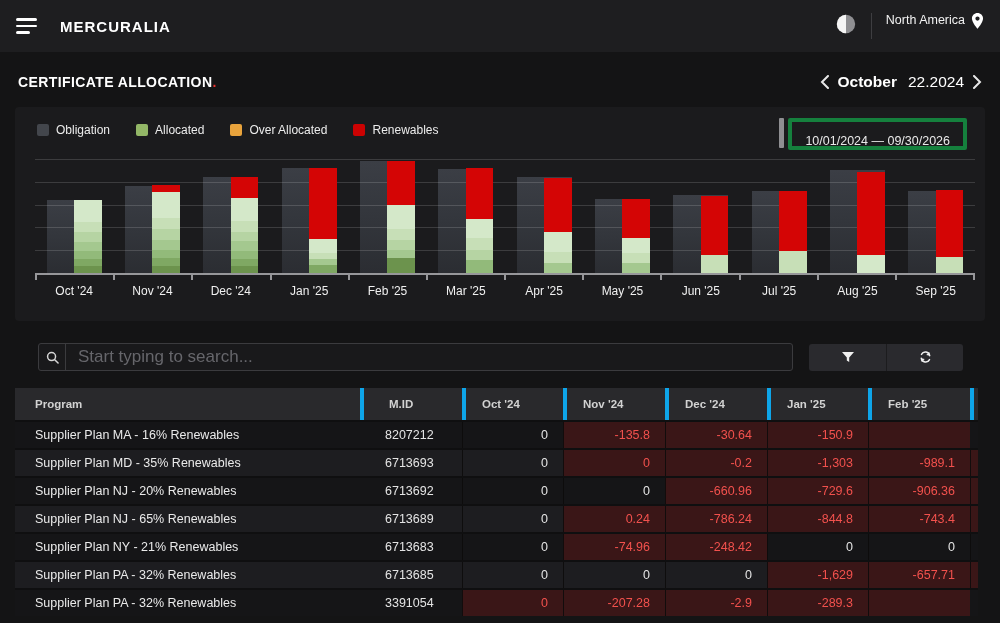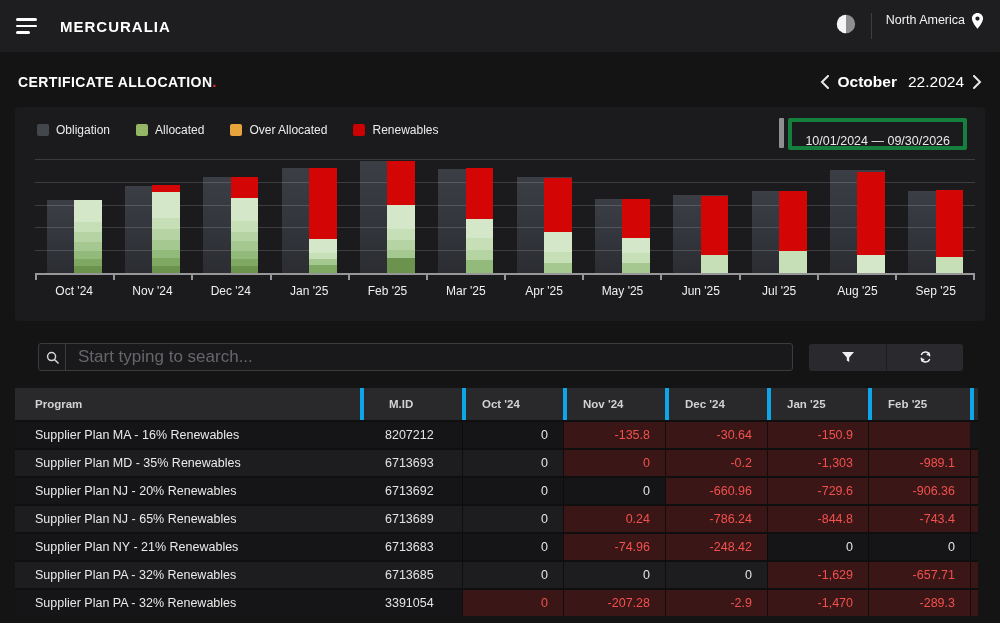--- a/index.html
+++ b/index.html
@@ -412,20 +412,19 @@
           <div class="cell c-num alert">-1,629</div>
           <div class="cell c-num alert">-657.71</div>
           <div class="cell c-next alert"></div>
         </div>
         <div class="trow">
           <div class="cell c-prog">Supplier Plan PA - 32% Renewables</div>
           <div class="cell c-mid">3391054</div>
           <div class="cell c-num alert">0</div>
           <div class="cell c-num alert">-207.28</div>
           <div class="cell c-num alert">-2.9</div>
-          <div class="cell c-num alert">-1,470</div>
           <div class="cell c-num alert">-289.3</div>
           <div class="cell c-next alert"></div>
         </div>
       </div>
   </div>
 
 </div>
 
 </body></html>

